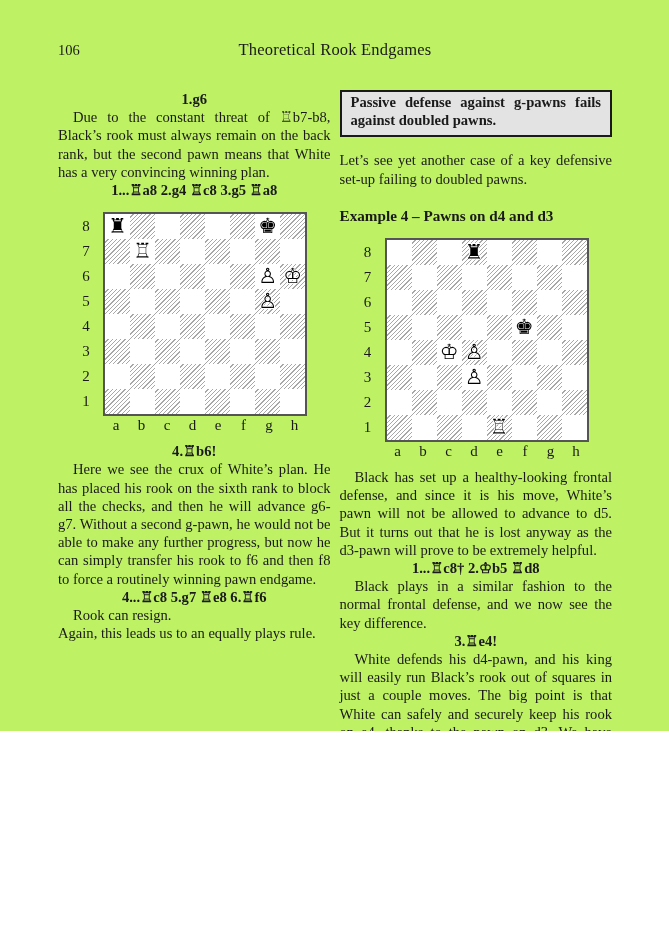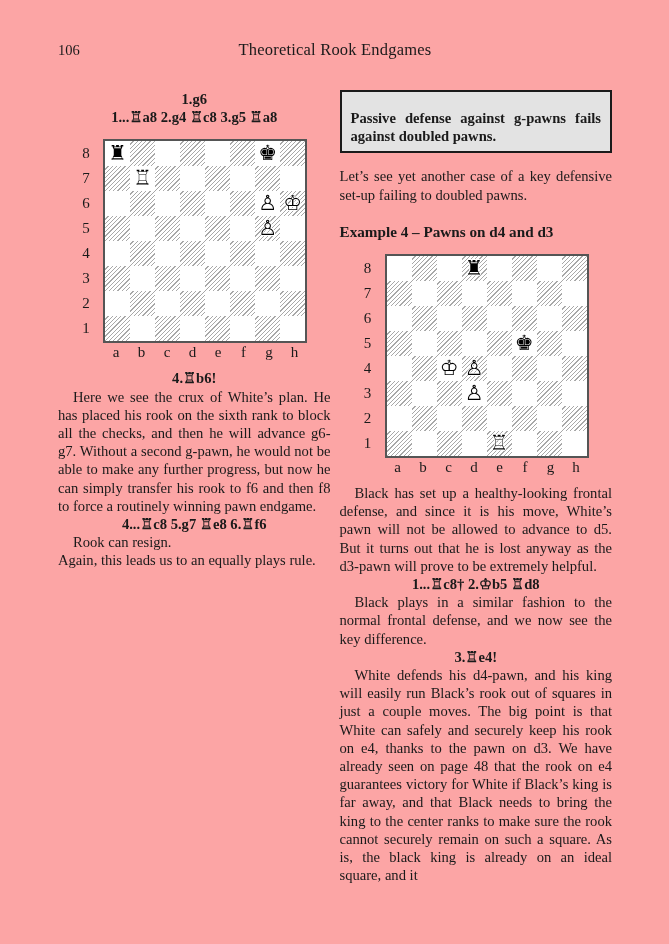--- a/index.html
+++ b/index.html
@@ -6,22 +6,22 @@
     --text: #1a1a1a;
     --callout-bg: #e3e3e3;
     --callout-border: #1a1a1a;
     --board-border: #555555;
     --hatch-line: #a8a8a8;
   }
   * { box-sizing: border-box; }
   html, body { margin: 0; padding: 0; background: #ffffff; }
   .page {
     width: 669px;
-    height: 944px;
-    background: #fca5a5;
+    height: 731px;
+    background: #bef264;
     color: var(--text, #1a1a1a);
     font-family: "Liberation Serif", "DejaVu Serif", serif;
     padding: 40px 57px 0 58px;
     overflow: hidden;
     position: relative;
   }
   .page-header { position: relative; height: 22px; margin-bottom: 28px; }
   .page-number {
     position: absolute; left: 0; top: 2px;
     font-size: 14.5px;
@@ -39,21 +39,21 @@
     text-align: justify;
   }
   .col p { margin: 0; }
   .indent { text-indent: 15px; }
   .gap { margin-top: 18px; }
   .moves { font-weight: bold; text-align: center; }
   .callout {
     background: var(--callout-bg, #e3e3e3);
     border: 2px solid var(--callout-border, #1a1a1a);
     font-weight: bold;
-    padding: 17px 9px 6px;
+    padding: 1px 9px 6px;
     margin: 0 0 14px 0;
   }
   .example-heading {
     font-weight: bold;
     text-align: left;
     font-size: 15.2px;
     margin-top: 19px !important;
   }
   figure.diagram { margin: 13px auto 7px; width: 226px; }
   .board-row { display: flex; }
@@ -101,20 +101,21 @@
 
   <div class="page-header">
     <span class="page-number">106</span>
     <div class="running-title">Theoretical Rook Endgames</div>
   </div>
 
   <div class="columns">
 
     <div class="col">
       <p class="moves">1.g6</p>
+      <p class="indent">Due to the constant threat of ♖b7-b8, Black’s rook must always remain on the back rank, but the second pawn means that White has a very convincing winning plan.</p>
       <p class="moves gap">1...♖a8 2.g4 ♖c8 3.g5 ♖a8</p>
 
       <figure class="diagram">
         <div class="board-row">
           <div class="rank-labels">
               <span>8</span>
               <span>7</span>
               <span>6</span>
               <span>5</span>
               <span>4</span>

